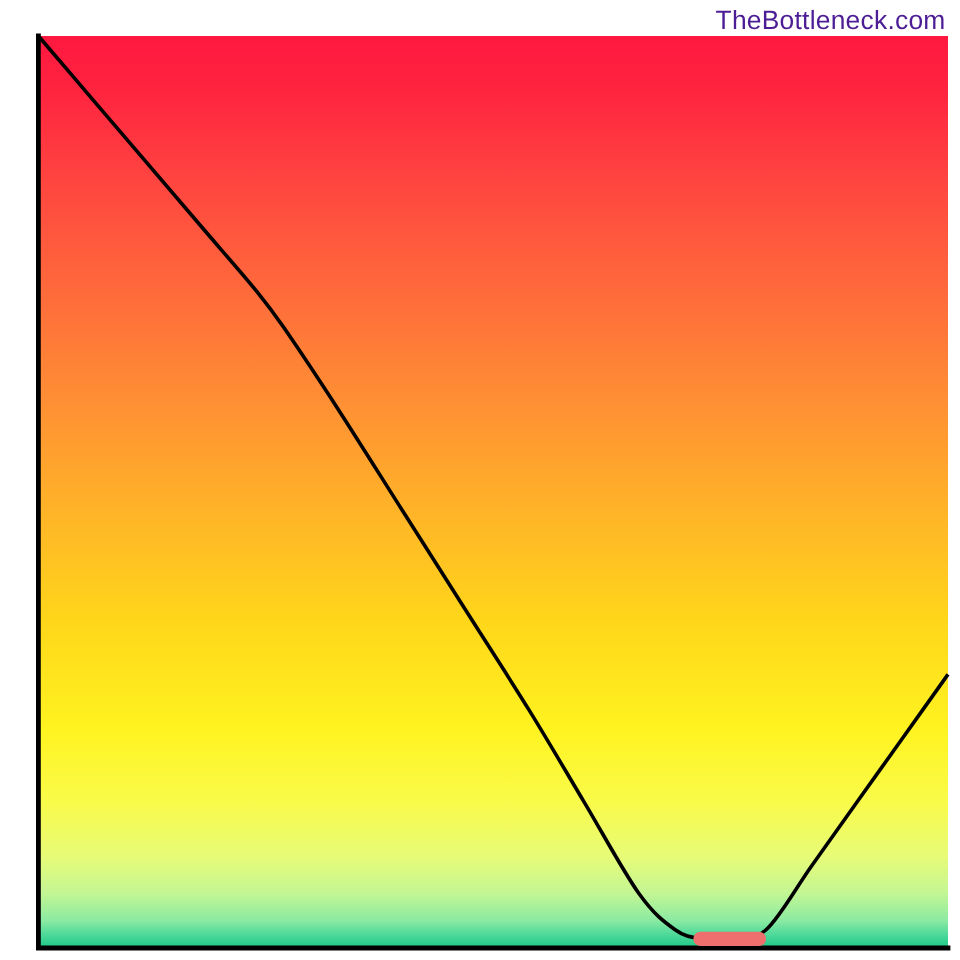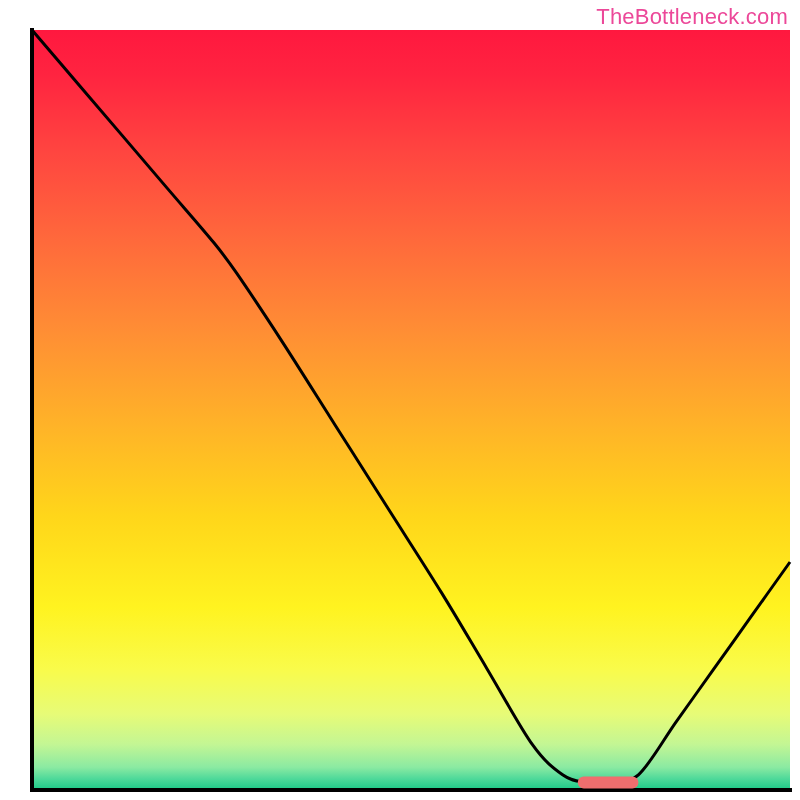--- a/index.html
+++ b/index.html
@@ -15,21 +15,21 @@
     width: 800px;
     height: 800px;
   }
   .watermark {
     position: absolute;
     top: 4px;
     right: 12px;
     font-family: Arial, Helvetica, sans-serif;
     font-size: 22px;
     font-weight: 500;
-    color: #ec4899;
+    color: #4c1d95;
     letter-spacing: 0.2px;
     z-index: 10;
   }
   svg.chart {
     position: absolute;
     left: 0;
     top: 0;
     width: 800px;
     height: 800px;
     display: block;

